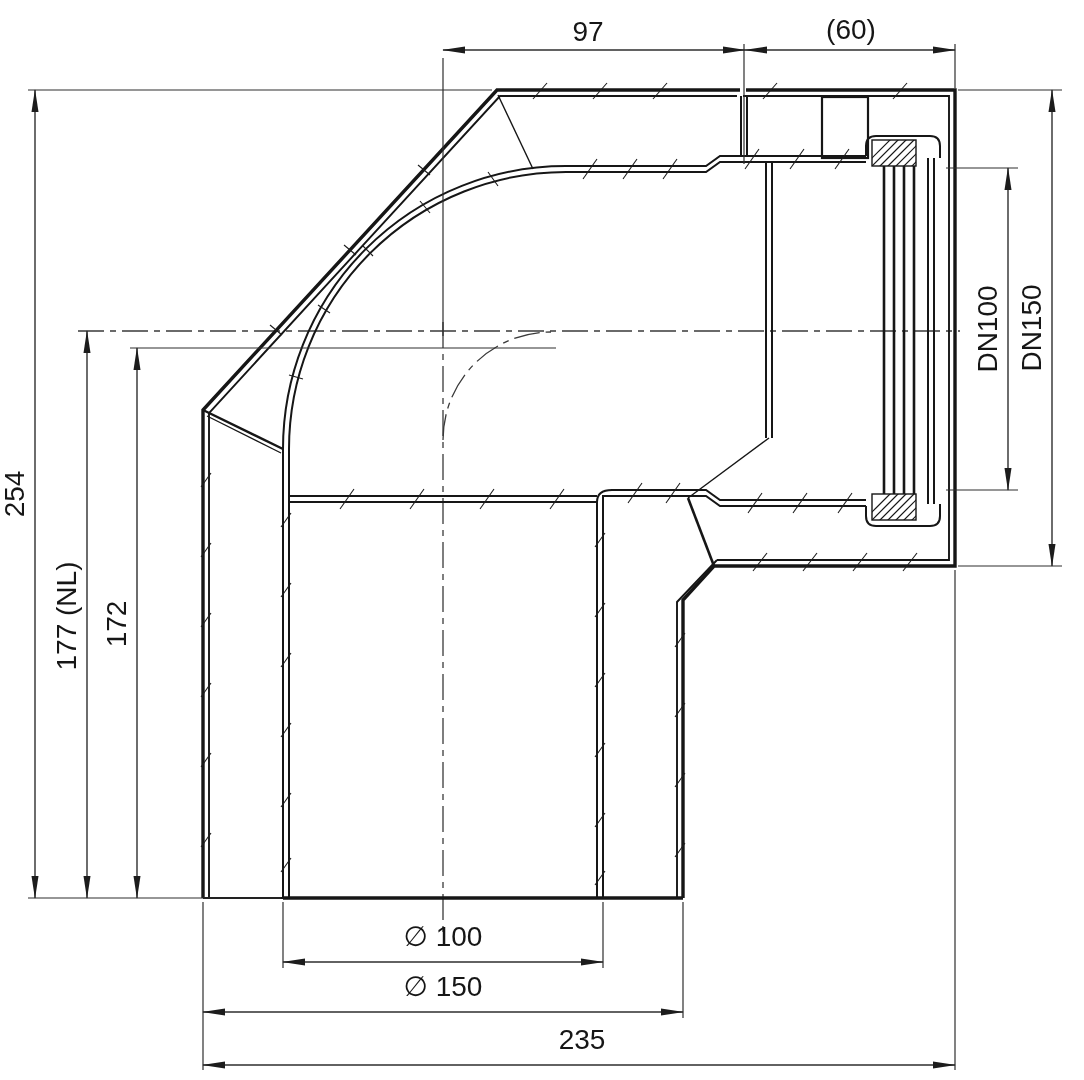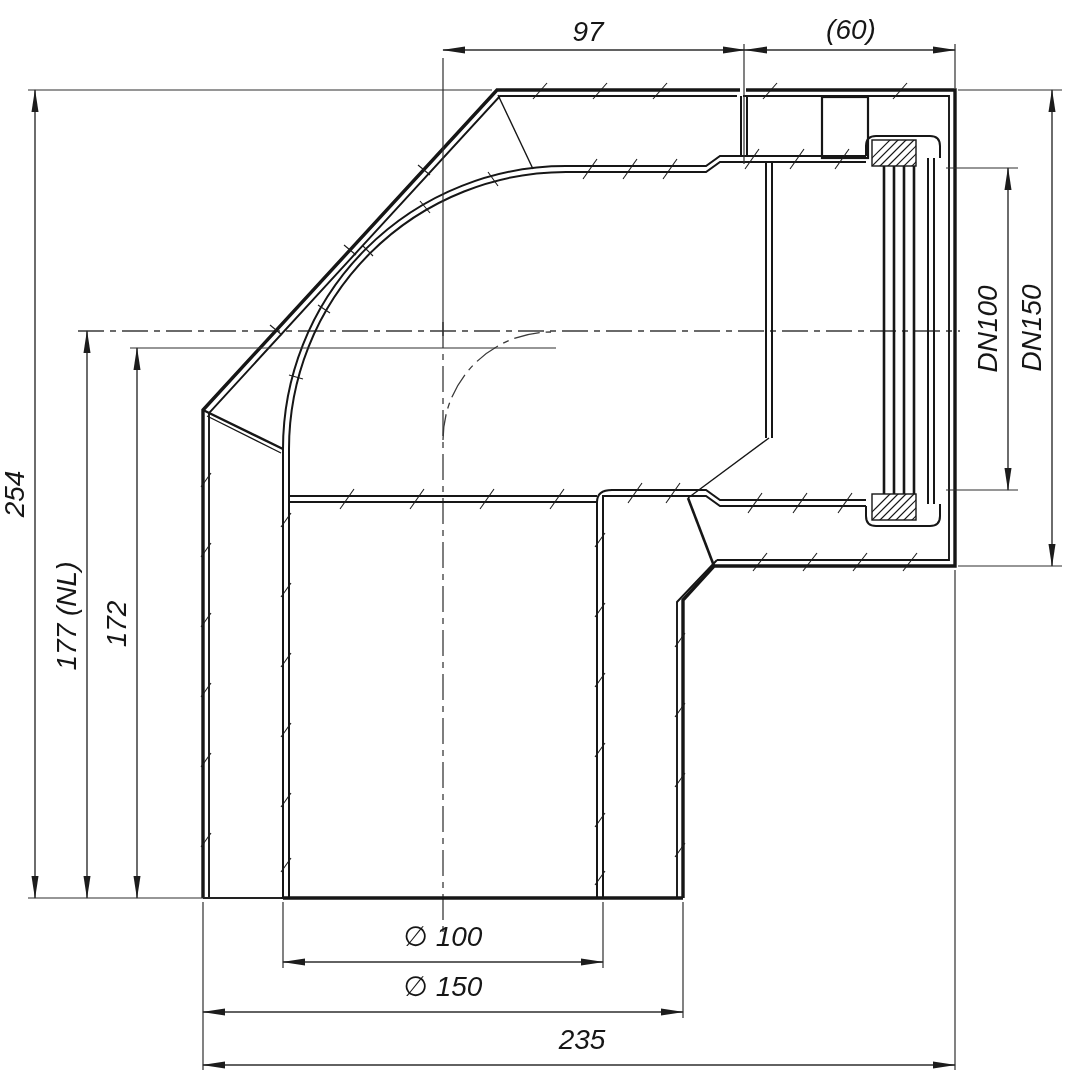--- a/index.html
+++ b/index.html
@@ -1,17 +1,17 @@
 <!DOCTYPE html>
 <html><head>
 <meta charset="utf-8">
 <style>
   html,body{margin:0;padding:0;background:#ffffff;}
   body{width:1084px;height:1080px;overflow:hidden;}
-  .stage{width:1084px;height:1080px;background:#fff;font-style:italic;}
+  .stage{width:1084px;height:1080px;background:#fff;}
   svg{display:block;}
   text{font-family:"Liberation Sans","DejaVu Sans",sans-serif;fill:#161616;}
   .dimtxt{font-size:28px;}
   .geo{stroke:#161616;fill:none;}
   .dim{stroke:#2e2e2e;fill:none;}
 </style>
 </head>
 <body>
 
 <div class="stage">

